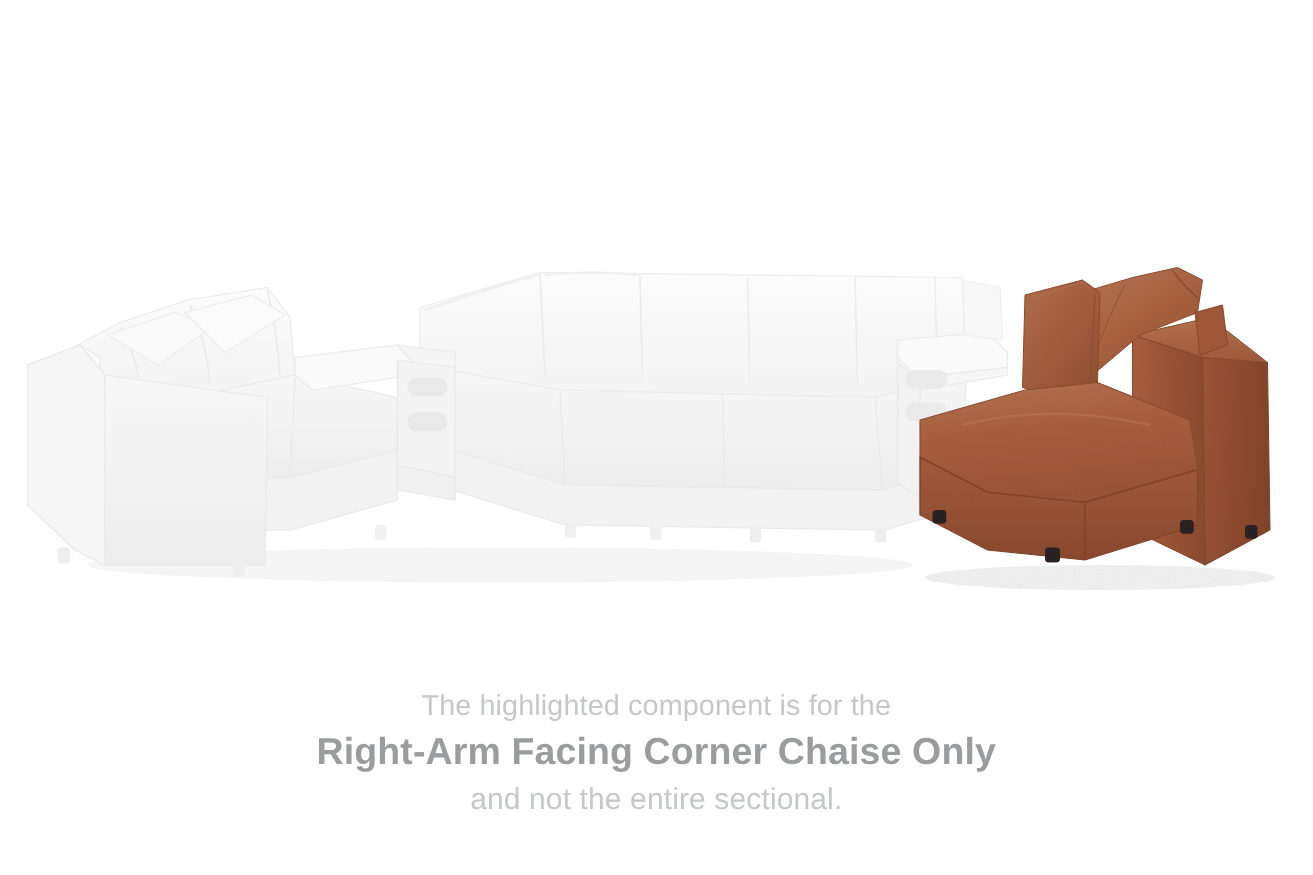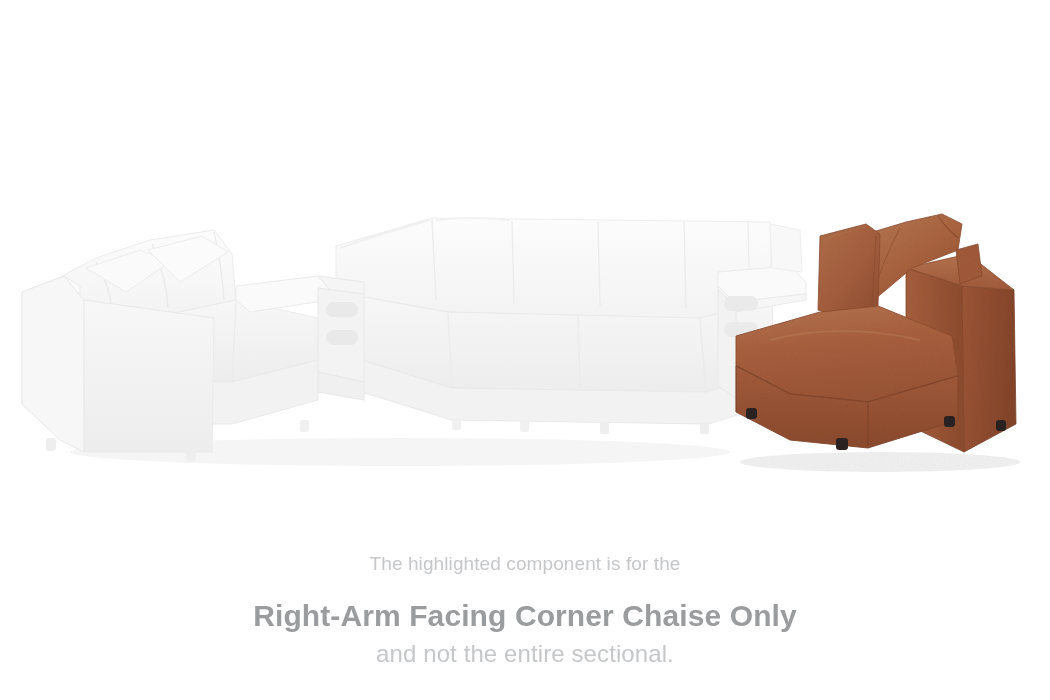--- a/index.html
+++ b/index.html
@@ -35,35 +35,35 @@
 
   
   #caption-block {
     position: absolute;
     left: 0;
     top: 548px;
     width: 1050px;
     text-align: center;
   }
   .caption-line-top {
-    font-size: 19px;
+    font-size: 23px;
     line-height: 32px;
     font-weight: 400;
     color: #c6c7c9;
     letter-spacing: 0.1px;
     white-space: nowrap;
   }
   .caption-line-main {
     font-size: 30px;
     line-height: 40px;
     font-weight: 700;
     color: #9b9c9e;
     letter-spacing: 0.1px;
     white-space: nowrap;
-    margin-top: 16px;
+    margin-top: 2px;
   }
   .caption-line-bottom {
     font-size: 24px;
     line-height: 30px;
     font-weight: 400;
     color: #c6c7c9;
     letter-spacing: 0.1px;
     white-space: nowrap;
     margin-top: 3px;
   }

